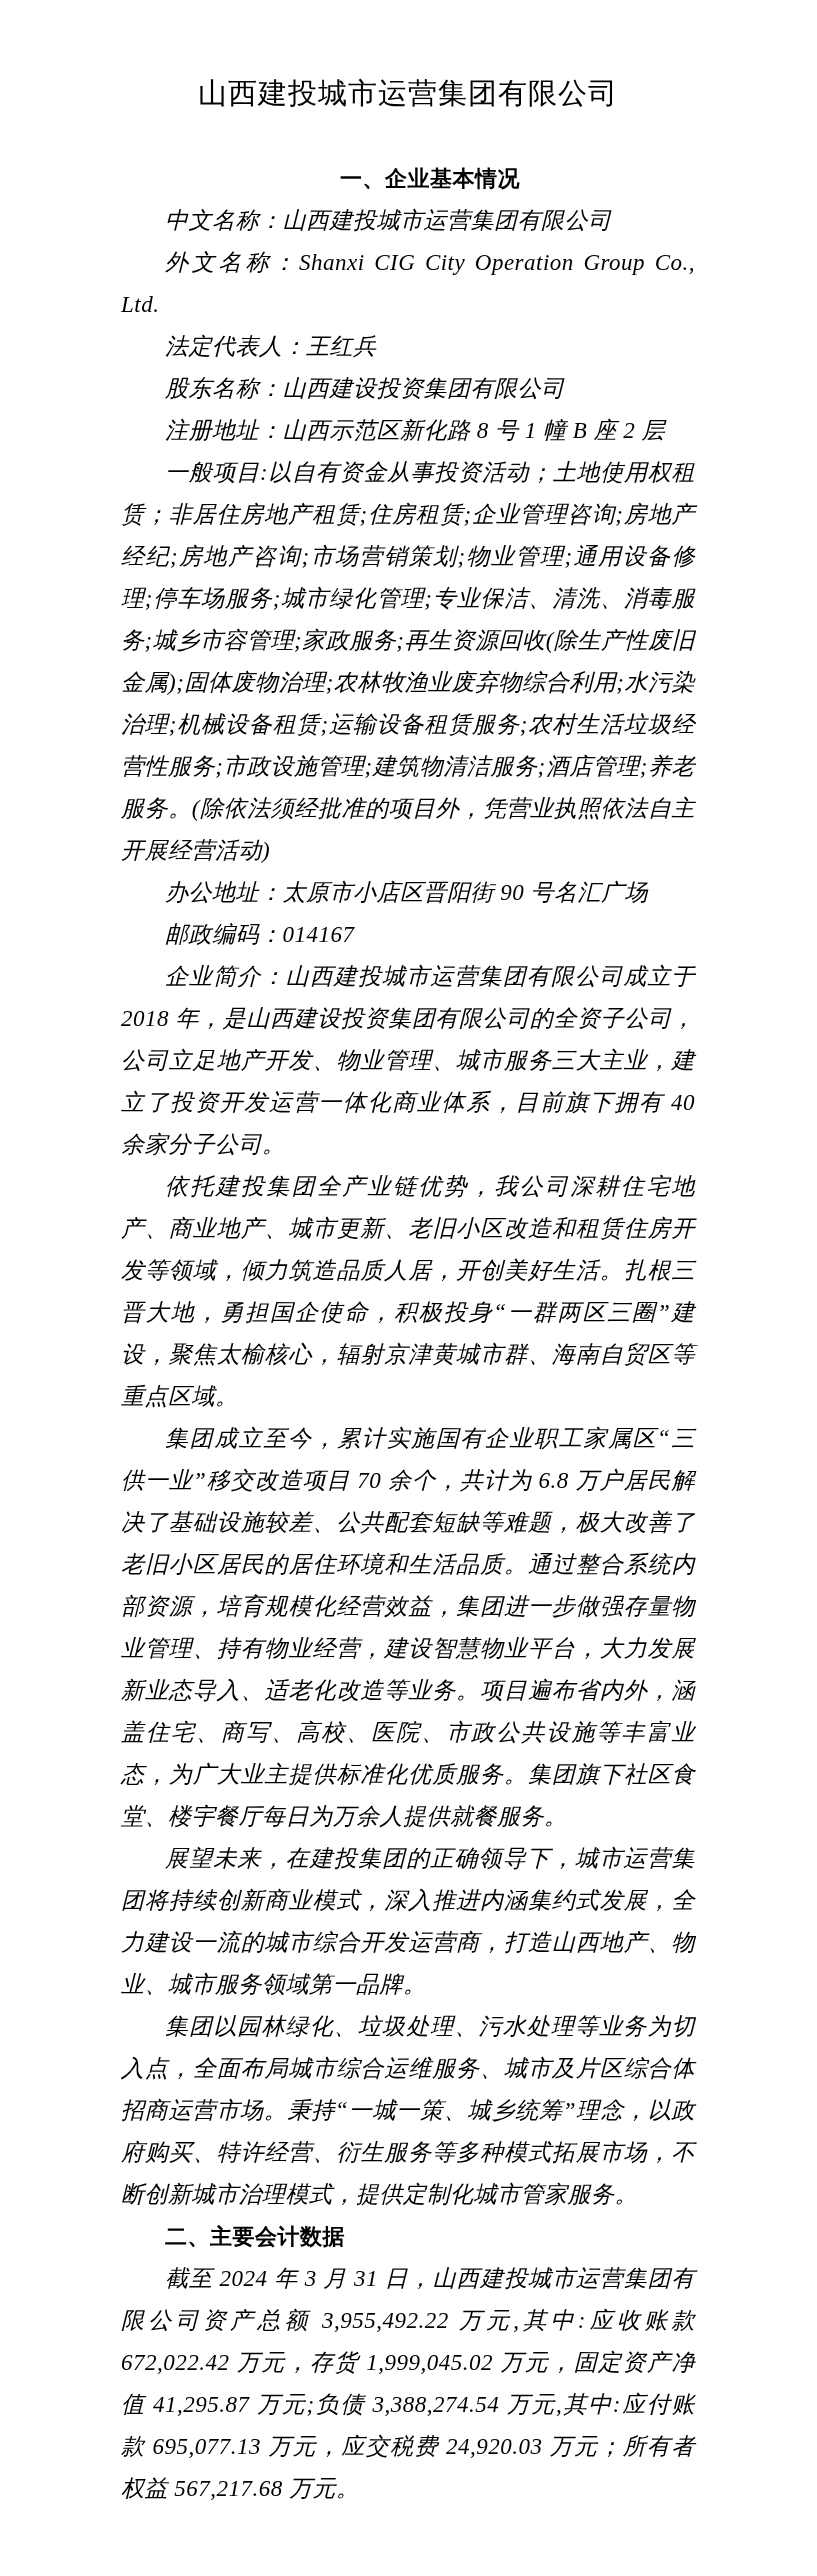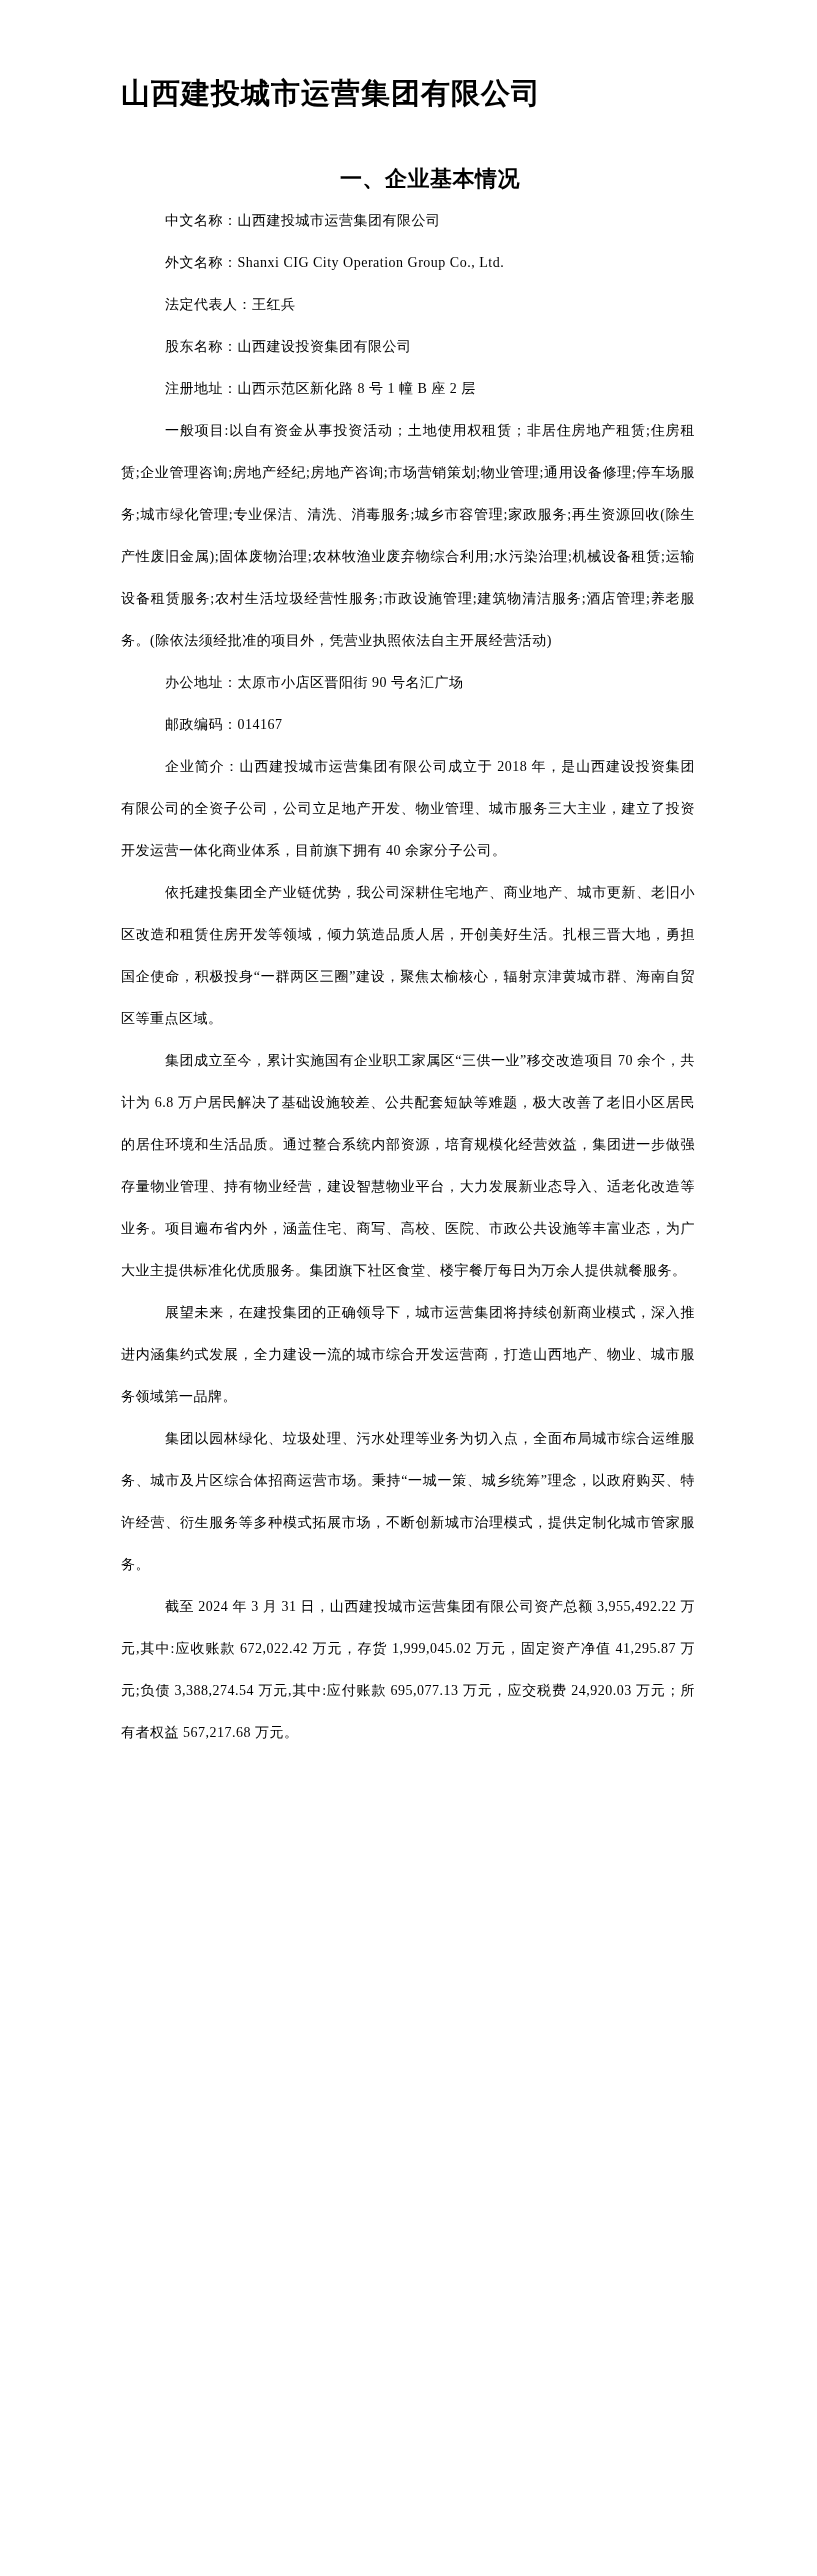--- a/index.html
+++ b/index.html
@@ -16,42 +16,44 @@
     padding: 0 122px 0 121px;
     background: #ffffff;
     color: #000000;
     overflow: hidden;
     font-family: "Liberation Serif", "DejaVu Serif", serif;
   }
   .title {
     margin: 72px 0 0 0;
     font-size: 29px;
     line-height: 43px;
-    font-weight: bold;
+    font-weight: normal;
+    text-align: center;
     letter-spacing: 1px;
   }
   .title-line { display: block; }
   .sec-heading {
     margin: 0;
     font-family: "Liberation Sans", "DejaVu Sans", sans-serif;
     font-weight: bold;
     font-size: 22px;
     line-height: 42px;
     letter-spacing: 0.5px;
     text-indent: 44px;
   }
   #sections section:first-child .sec-heading { margin-top: 43px; text-align: center; }
   .para {
     margin: 0;
-    font-size: 14px;
+    font-size: 23px;
     line-height: 42px;
     letter-spacing: 0.5px;
     text-indent: 44px;
     text-align: justify;
     text-justify: inter-ideograph;
+    font-style: italic;
   }
 </style>
 </head>
 <body>
 
 <div class="page">
 
   <h1 class="title">
     <span class="title-line">山西建投城市运营集团有限公司</span>
   </h1>
@@ -68,19 +70,20 @@
         <p class="para">办公地址：太原市小店区晋阳街 90 号名汇广场</p>
         <p class="para">邮政编码：014167</p>
         <p class="para">企业简介：山西建投城市运营集团有限公司成立于 2018 年，是山西建设投资集团有限公司的全资子公司，公司立足地产开发、物业管理、城市服务三大主业，建立了投资开发运营一体化商业体系，目前旗下拥有 40 余家分子公司。</p>
         <p class="para">依托建投集团全产业链优势，我公司深耕住宅地产、商业地产、城市更新、老旧小区改造和租赁住房开发等领域，倾力筑造品质人居，开创美好生活。扎根三晋大地，勇担国企使命，积极投身“一群两区三圈”建设，聚焦太榆核心，辐射京津黄城市群、海南自贸区等重点区域。</p>
         <p class="para">集团成立至今，累计实施国有企业职工家属区“三供一业”移交改造项目 70 余个，共计为 6.8 万户居民解决了基础设施较差、公共配套短缺等难题，极大改善了老旧小区居民的居住环境和生活品质。通过整合系统内部资源，培育规模化经营效益，集团进一步做强存量物业管理、持有物业经营，建设智慧物业平台，大力发展新业态导入、适老化改造等业务。项目遍布省内外，涵盖住宅、商写、高校、医院、市政公共设施等丰富业态，为广大业主提供标准化优质服务。集团旗下社区食堂、楼宇餐厅每日为万余人提供就餐服务。</p>
         <p class="para">展望未来，在建投集团的正确领导下，城市运营集团将持续创新商业模式，深入推进内涵集约式发展，全力建设一流的城市综合开发运营商，打造山西地产、物业、城市服务领域第一品牌。</p>
         <p class="para">集团以园林绿化、垃圾处理、污水处理等业务为切入点，全面布局城市综合运维服务、城市及片区综合体招商运营市场。秉持“一城一策、城乡统筹”理念，以政府购买、特许经营、衍生服务等多种模式拓展市场，不断创新城市治理模式，提供定制化城市管家服务。</p>
       </section>
 
   <section>
+    <h2 class="sec-heading">二、主要会计数据</h2>
   <p class="para">截至 2024 年 3 月 31 日，山西建投城市运营集团有限公司资产总额 3,955,492.22 万元,其中:应收账款 672,022.42 万元，存货 1,999,045.02 万元，固定资产净值 41,295.87 万元;负债 3,388,274.54 万元,其中:应付账款 695,077.13 万元，应交税费 24,920.03 万元；所有者权益 567,217.68 万元。</p>
       </section>
 
 </div>
 
 </div>
 
 
 </body></html>

